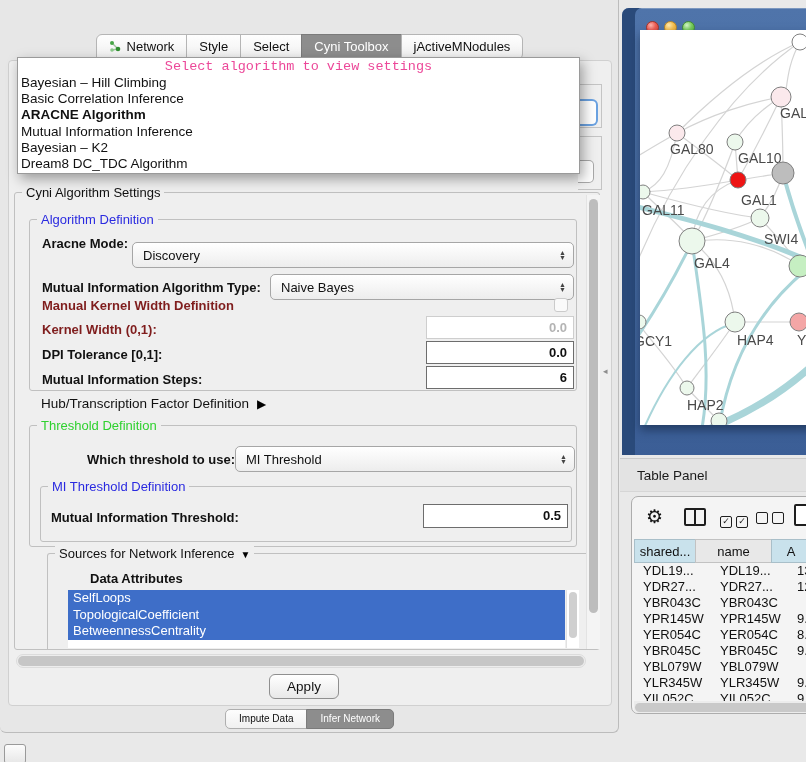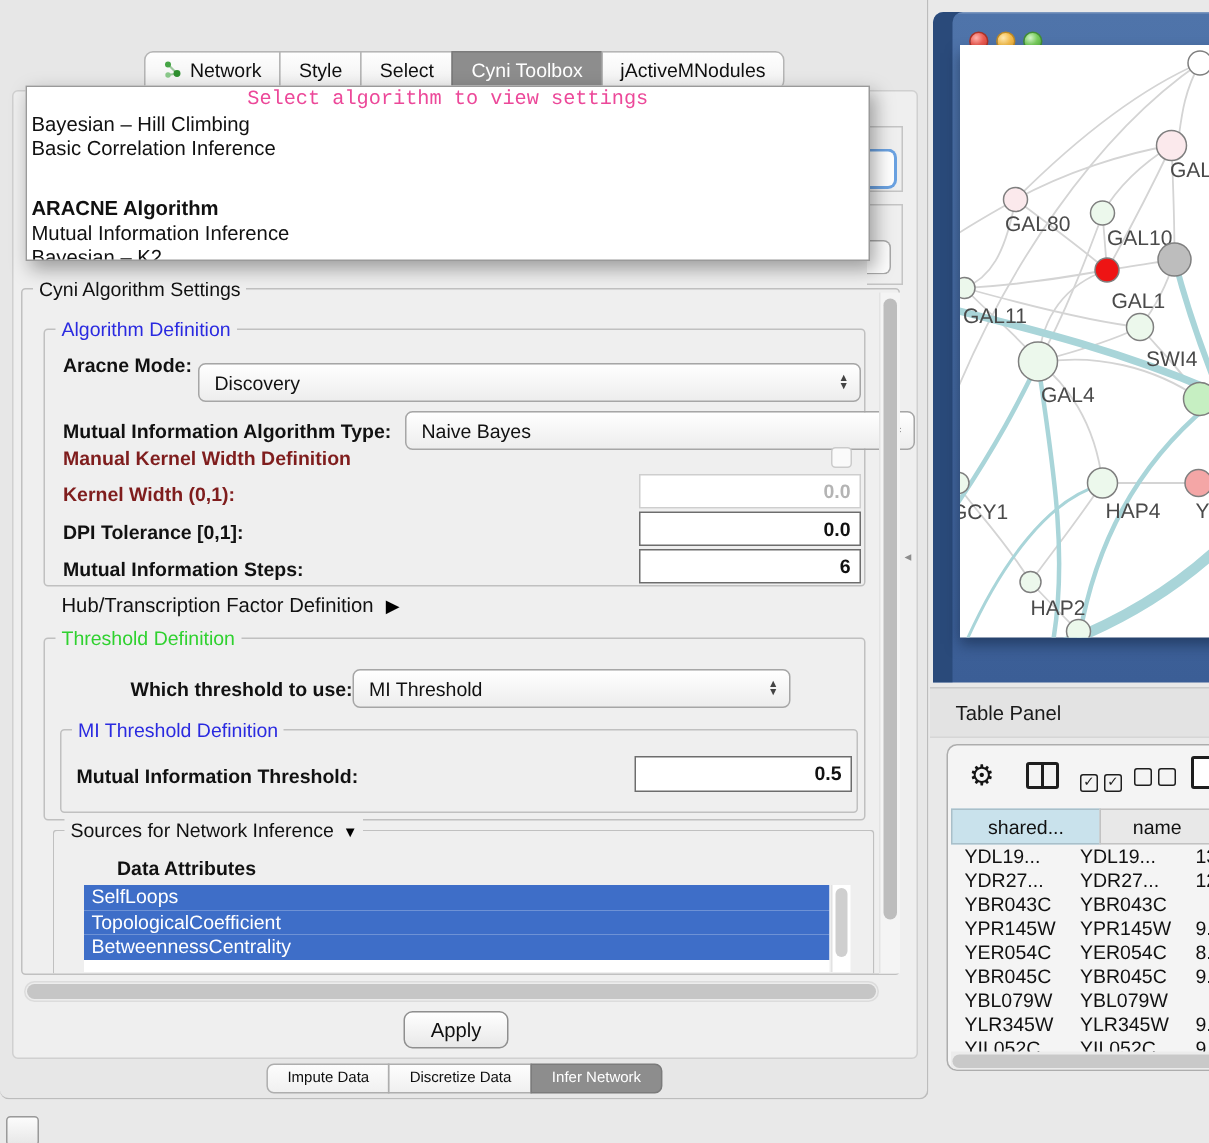--- a/index.html
+++ b/index.html
@@ -36,21 +36,21 @@
   .frag2{left:578px;top:136px;width:23px;height:52px;}
   .frag-combo-blue{position:absolute;left:579px;top:99px;width:17px;height:23px;
     border:2px solid #6ba2e1;border-left:none;border-radius:0 6px 6px 0;background:#fff;z-index:3;}
   .frag-combo-gray{position:absolute;left:578px;top:160px;width:15px;height:21px;
     border:1px solid #a8a8a8;border-left:none;border-radius:0 5px 5px 0;background:#fdfdfd;z-index:3;}
   
   .algo-popup{position:absolute;left:17px;top:57px;width:561px;height:115px;background:#fff;
     border:1px solid #9a9a9a;box-shadow:3px 5px 12px rgba(0,0,0,.35);z-index:30;font-size:13.5px;overflow:hidden;}
   .popup-header{text-align:center;color:#ec4899;height:17px;line-height:17px;font-family:Liberation Mono, monospace;}
   .popup-item{height:16.2px;line-height:16.2px;padding-left:3px;white-space:nowrap;}
-  .popup-item.bold{font-weight:bold;margin-top:24px;}
+  .popup-item.bold{font-weight:bold;}
   
   .groupbox{position:absolute;border:1px solid #c0c0c0;border-radius:3px;box-sizing:border-box;}
   .gb-title{position:absolute;top:-8px;left:7px;background:#efefef;padding:0 4px;font-size:13px;white-space:nowrap;}
   .gb-blue{color:#2a2ae0;}
   .gb-green{color:#2fd12f;}
   .lbl{position:absolute;font-weight:bold;font-size:13px;white-space:nowrap;}
   .lbl.dis{color:#7f1d1d;}
   
   .combo{position:absolute;background:linear-gradient(#ffffff,#ededed);border:1px solid #a6a6a6;
     border-radius:5px;display:flex;align-items:center;font-size:13px;box-sizing:border-box;padding-left:10px;}
@@ -183,21 +183,21 @@
       <span class="gb-title gb-blue">Algorithm Definition</span>
       <span class="lbl" style="left:12px;top:16px;">Aracne Mode:</span>
       <div class="combo" style="left:102px;top:22px;width:442px;height:26px;">
         <span>Discovery</span>
         <span class="stepper">
             <span>▲</span>
             <span>▼</span>
           </span>
       </div>
       <span class="lbl" style="left:12px;top:60px;">Mutual Information Algorithm Type:</span>
-      <div class="combo" style="left:240px;top:54px;width:340px;height:26px;">
+      <div class="combo" style="left:240px;top:54px;width:304px;height:26px;">
         <span>Naive Bayes</span>
         <span class="stepper">
             <span>▲</span>
             <span>▼</span>
           </span>
       </div>
       <span class="lbl dis" style="left:12px;top:78px;">Manual Kernel Width Definition</span>
       <div class="checkbox" style="left:524px;top:78px;"></div>
       <span class="lbl dis" style="left:12px;top:102px;">Kernel Width (0,1):</span>
       <div class="tfield dis" style="left:396px;top:96px;width:148px;height:23px;">0.0</div>
@@ -207,35 +207,35 @@
       <div class="tfield" style="left:396px;top:146px;width:148px;height:23px;">6</div>
     </div>
 
     <span class="lbl" style="left:26px;top:203px;font-weight:normal;font-size:13.5px;">
       <span>Hub/Transcription Factor Definition</span><span class="arrow-r">▶</span>
     </span>
 
     <div class="groupbox" style="left:14px;top:232px;width:548px;height:122px;">
       <span class="gb-title gb-green">Threshold Definition</span>
       <span class="lbl" style="left:57px;top:26px;">Which threshold to use:</span>
-      <div class="combo" style="left:205px;top:20px;width:292px;height:26px;">
+      <div class="combo" style="left:205px;top:20px;width:340px;height:26px;">
         <span>MI Threshold</span>
         <span class="stepper">
             <span>▲</span>
             <span>▼</span>
           </span>
       </div>
       <div class="groupbox" style="left:10px;top:60px;width:532px;height:56px;">
         <span class="gb-title gb-blue">MI Threshold Definition</span>
         <span class="lbl" style="left:10px;top:23px;">Mutual Information Threshold:</span>
         <div class="tfield" style="left:382px;top:17px;width:145px;height:24px;">0.5</div>
       </div>
     </div>
 
-    <div class="groupbox" style="left:20px;top:360px;width:548px;height:96px;border-bottom:none;border-radius:3px 3px 0 0;">
+    <div class="groupbox" style="left:32px;top:360px;width:548px;height:96px;border-bottom:none;border-radius:3px 3px 0 0;">
       <span class="gb-title">
         <span>Sources for Network Inference</span><span class="arrow-d">▼</span>
       </span>
       <span class="lbl" style="left:8px;top:17px;padding-left:34px;">Data Attributes</span>
       <div class="attr-list" id="attr-list" style="left:20px;top:36px;width:497px;height:58px;">
           <div class="attr-item">SelfLoops</div>
           <div class="attr-item">TopologicalCoefficient</div>
           <div class="attr-item">BetweennessCentrality</div>
         </div>
       <div class="list-scroll" style="left:518px;top:36px;width:12px;height:58px;">
@@ -247,21 +247,20 @@
       <div class="vscroll-thumb" style="left:2px;top:4px;width:9px;height:414px;"></div>
     </div>
   </div>
 
   <div class="hscroll-track" style="left:16px;top:654px;width:570px;height:14px;"></div>
   <div class="hscroll-thumb" style="left:18px;top:656px;width:566px;height:10px;"></div>
 
   <div class="apply-btn">Apply</div>
   <div class="btabs-row" id="bottom-tabs">
       <div class="btab">Impute Data</div>
-      <div class="btab">Discretize Data</div>
       <div class="btab selected">Infer Network</div>
     </div>
 </div>
 
 <span class="splitter-handle">◂</span>
 <div class="mini-icon"></div>
 
 <div class="net-window">
   <span class="traffic tl-red"></span>
   <span class="traffic tl-yellow"></span>
@@ -346,21 +345,21 @@
 </div>
 <div class="tp-box">
   <div class="tp-toolbar">
     <span class="gear-ic">⚙</span>
     <span class="colview-ic"></span>
     <span class="cb-group" style="left:88px;"><span class="cb">✓</span><span class="cb">✓</span></span>
     <span class="cb-group" style="left:124px;"><span class="cb"></span><span class="cb"></span></span>
     <span class="doc-ic"></span>
   </div>
   <div class="tp-head" id="tbl-head">
-      <div class="th-cell sel" style="width: 100px;">shared...</div>
+      <div class="th-cell sel" style="width: 62px;">shared...</div>
       <div class="th-cell" style="width: 77px;">name</div>
       <div class="th-cell sel" style="width: 40px;">A</div>
     </div>
   <div class="tp-rows" id="tbl-rows">
       <div class="t-row">
         <span class="t-c1">YDL19...</span>
         <span class="t-c2">YDL19...</span>
         <span class="t-c3">13</span>
       </div>
       <div class="t-row">

